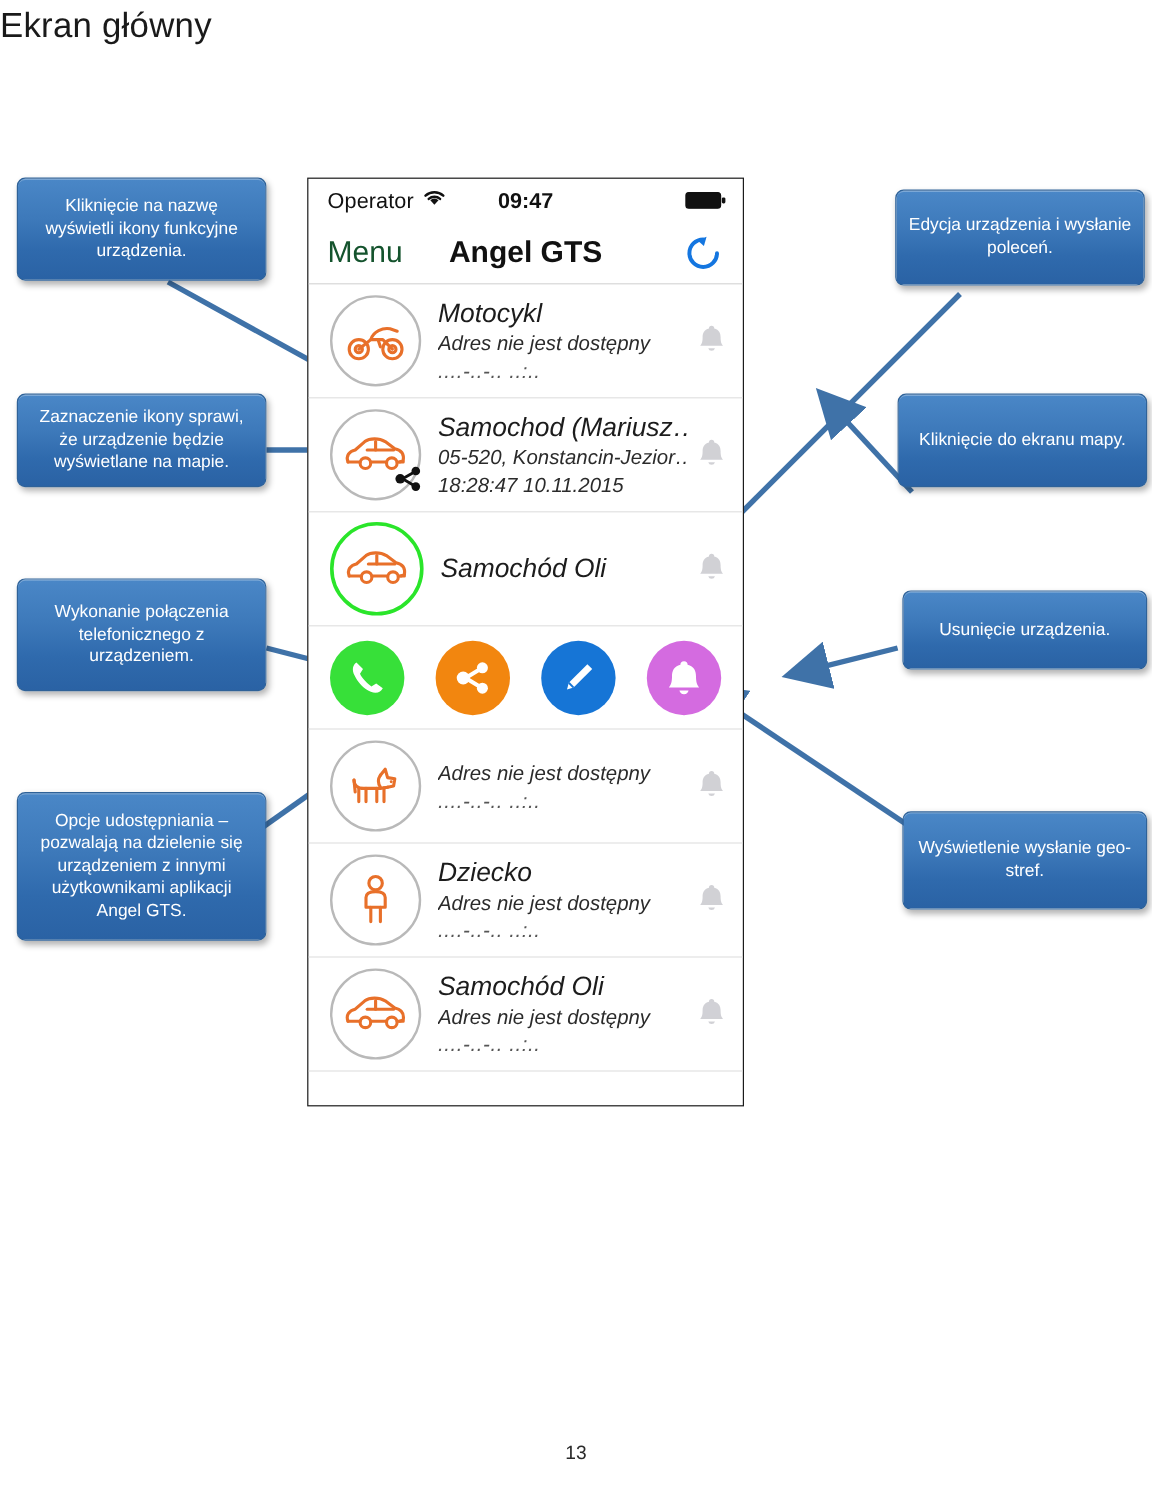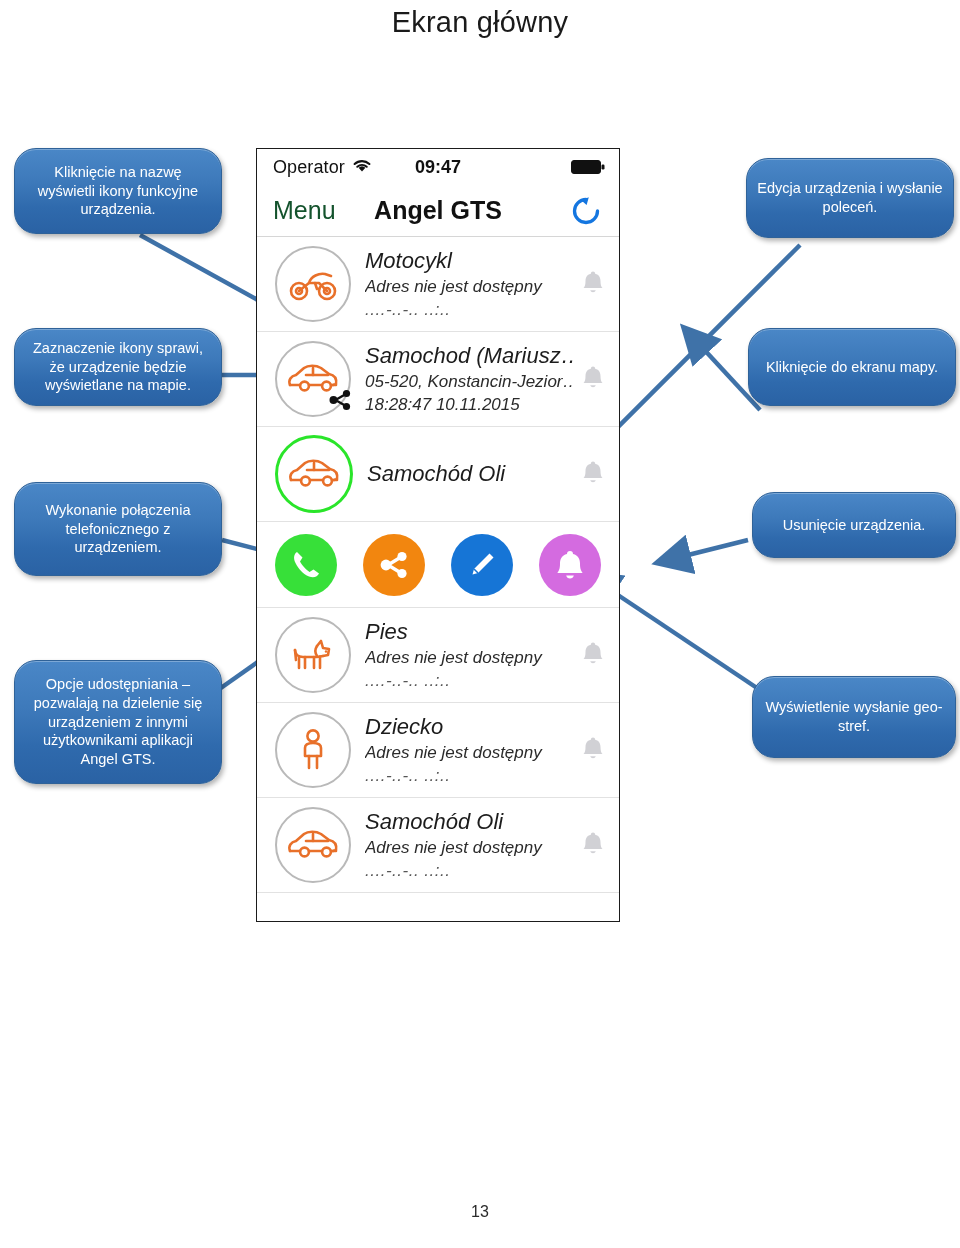--- a/index.html
+++ b/index.html
@@ -8,40 +8,40 @@
     background:#ffffff;
     font-family:"Liberation Sans", sans-serif;
     position:relative;
     overflow:hidden;
     -webkit-font-smoothing:antialiased;
   }
 
   
   #page-title{
     position:absolute;top:6px;left:0;width:960px;
-    text-align:center;
+    text-align:left;
     font-size:29px;
     color:#1a1a1a;
     font-weight:400;
     letter-spacing:.2px;
   }
 
   
   #page-number{
     position:absolute;left:0;top:1203px;width:960px;
     text-align:center;font-size:16px;color:#2b2b2b;
   }
 
   
   #connectors{position:absolute;left:0;top:0;width:960px;height:1248px;pointer-events:none;}
 
   
   .callout{
     position:absolute;
-    border-radius:22px;
+    border-radius:7px;
     background:linear-gradient(180deg,#4a87c7 0%,#3d79ba 40%,#2f6aad 70%,#2a62a4 100%);
     border:1px solid #2f6298;
     box-shadow:2px 3px 5px rgba(0,0,0,.30), inset 0 1px 0 rgba(255,255,255,.28);
     color:#ffffff;
     font-size:14.5px;
     line-height:1.30;
     text-align:center;
     display:flex;align-items:center;justify-content:center;
     padding:6px 10px;
     box-sizing:border-box;
@@ -361,21 +361,20 @@
           <path d="M30 11 L34 6 L36 13 L42 14 L41 20 L36 21"></path>
           <circle cx="39" cy="16.5" r="1.2" fill="#E8702A" stroke="none"></circle>
           <path d="M36 21 L30 22 L16 22 C11 22 8 19 8 15"></path>
           <path d="M8 15 L9 25"></path>
           <path d="M12 22 L12 33 M18 22 L18 33 M27 22 L27 33 M33 21.5 L33 33"></path>
           <path d="M30 11 C28 14 28 18 30 21"></path>
         </g>
       </svg>
     </div>
     <div class="dev-text">
-      <div class="dev-name">Pies</div>
       <div class="dev-addr">Adres nie jest dostępny</div>
       <div class="dev-time dots">....-..-.. ..:..</div>
     </div>
     <span class="bell">
       <svg width="24" height="26" viewBox="0 0 24 26">
         <path d="M12 2.5 a2.2 2.2 0 0 1 2.2 2.2 c4 .9 5.3 4 5.3 7.3 0 4 .7 5.6 2 7.1 H2.5 c1.3-1.5 2-3.1 2-7.1 0-3.3 1.3-6.4 5.3-7.3 A2.2 2.2 0 0 1 12 2.5 Z" fill="#9a9aa4"></path>
         <path d="M9.2 21.2 a2.9 2.9 0 0 0 5.6 0 Z" fill="#9a9aa4"></path>
       </svg>
     </span>
   </div>

